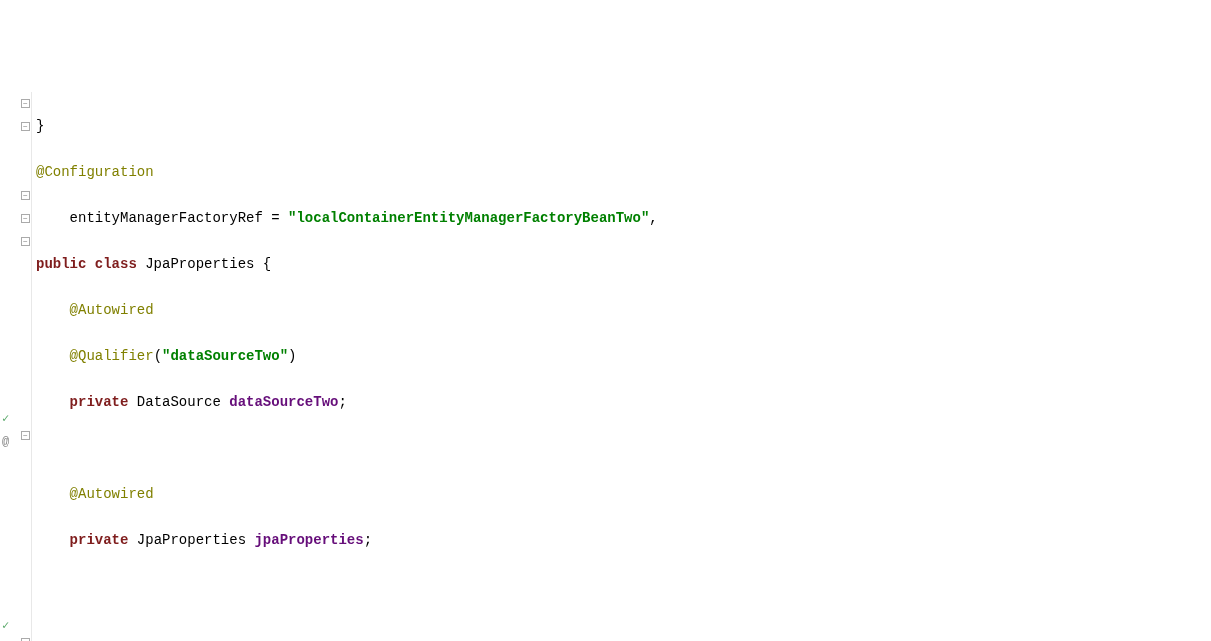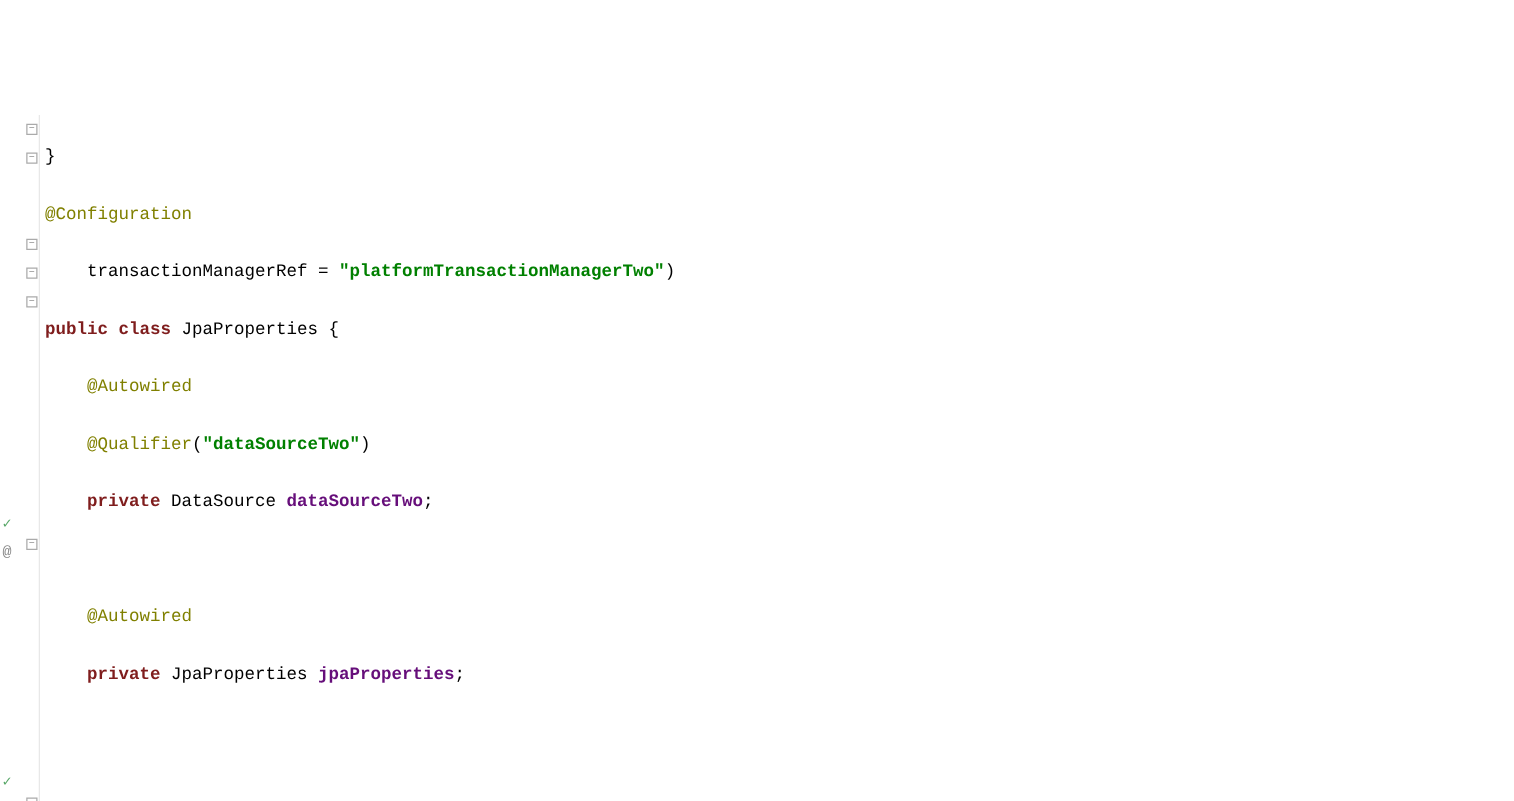--- a/index.html
+++ b/index.html
@@ -77,21 +77,21 @@
     <div class="fold-icon" style="top:145px">−</div>
     <div class="gutter-icon green-check" style="top:316px;font-size:12px">✓</div>
     <div class="gutter-icon at-icon" style="top:339px;font-size:12px">@</div>
     <div class="fold-icon" style="top:339px">−</div>
     <div class="gutter-icon green-check" style="top:523px;font-size:12px">✓</div>
     <div class="fold-icon" style="top:546px">−</div>
   </div>
   <div class="code-area">
 <span class="line"><span>}</span></span>
 <span class="line"><span class="annotation">@Configuration</span></span>
-<span class="line"><span>    </span><span>transactionManagerRef = </span><span class="string">"platformTransactionManagerTwo"</span><span>)</span></span>
+<span class="line"><span>    </span><span>entityManagerFactoryRef = </span><span class="string">"localContainerEntityManagerFactoryBeanTwo"</span><span>,</span></span>
 <span class="line"><span class="keyword">public class </span><span>JpaProperties </span><span>{</span></span>
 <span class="line"><span>    </span><span class="annotation">@Autowired</span></span>
 <span class="line"><span>    </span><span class="annotation">@Qualifier</span><span>(</span><span class="string">"dataSourceTwo"</span><span>)</span></span>
 <span class="line"><span>    </span><span class="keyword">private </span><span>DataSource </span><span class="field">dataSourceTwo</span><span>;</span></span>
 <span class="line"></span>
 <span class="line"><span>    </span><span class="annotation">@Autowired</span></span>
 <span class="line"><span>    </span><span class="keyword">private </span><span>JpaProperties </span><span class="field">jpaProperties</span><span>;</span></span>
 
 
 

